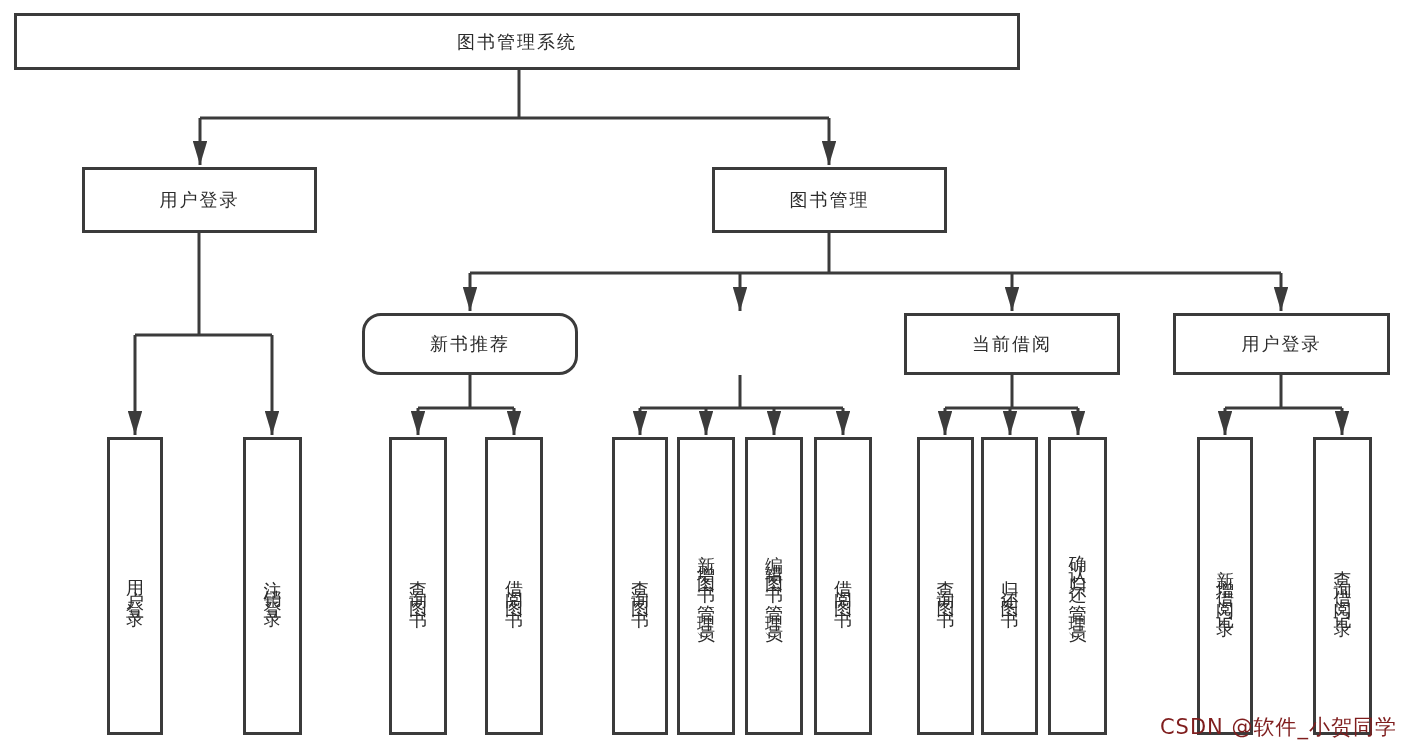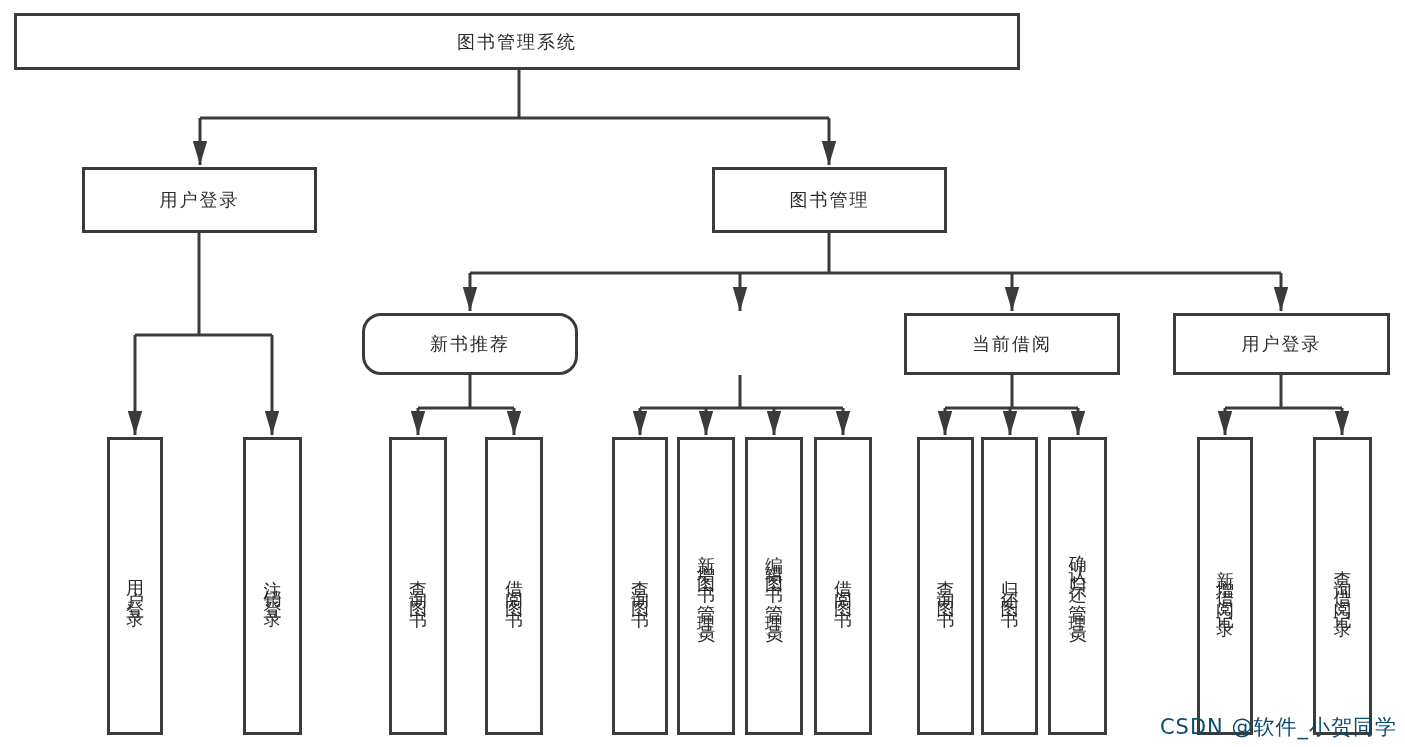--- a/index.html
+++ b/index.html
@@ -47,21 +47,21 @@
   #n-leaf-edit-books{left:745px;width:58px;}
   #n-leaf-borrow-books-2{left:814px;width:58px;}
   #n-leaf-query-books-3{left:917px;width:57px;}
   #n-leaf-return-books{left:981px;width:57px;}
   #n-leaf-confirm-return{left:1048px;width:59px;}
   #n-leaf-add-borrow-record{left:1197px;width:56px;}
   #n-leaf-query-borrow-record{left:1313px;width:59px;}
   
   .watermark{
     position:absolute;right:8px;bottom:6px;
-    font-size:21px;color:#0c4a6e;letter-spacing:1px;
+    font-size:21px;color:#7f1d1d;letter-spacing:1px;
     white-space:nowrap;
   }
 </style>
 </head>
 <body>
 
 <div class="canvas">
 
   <svg class="wires" viewBox="0 0 1405 747" xmlns="http://www.w3.org/2000/svg">
     <defs>

